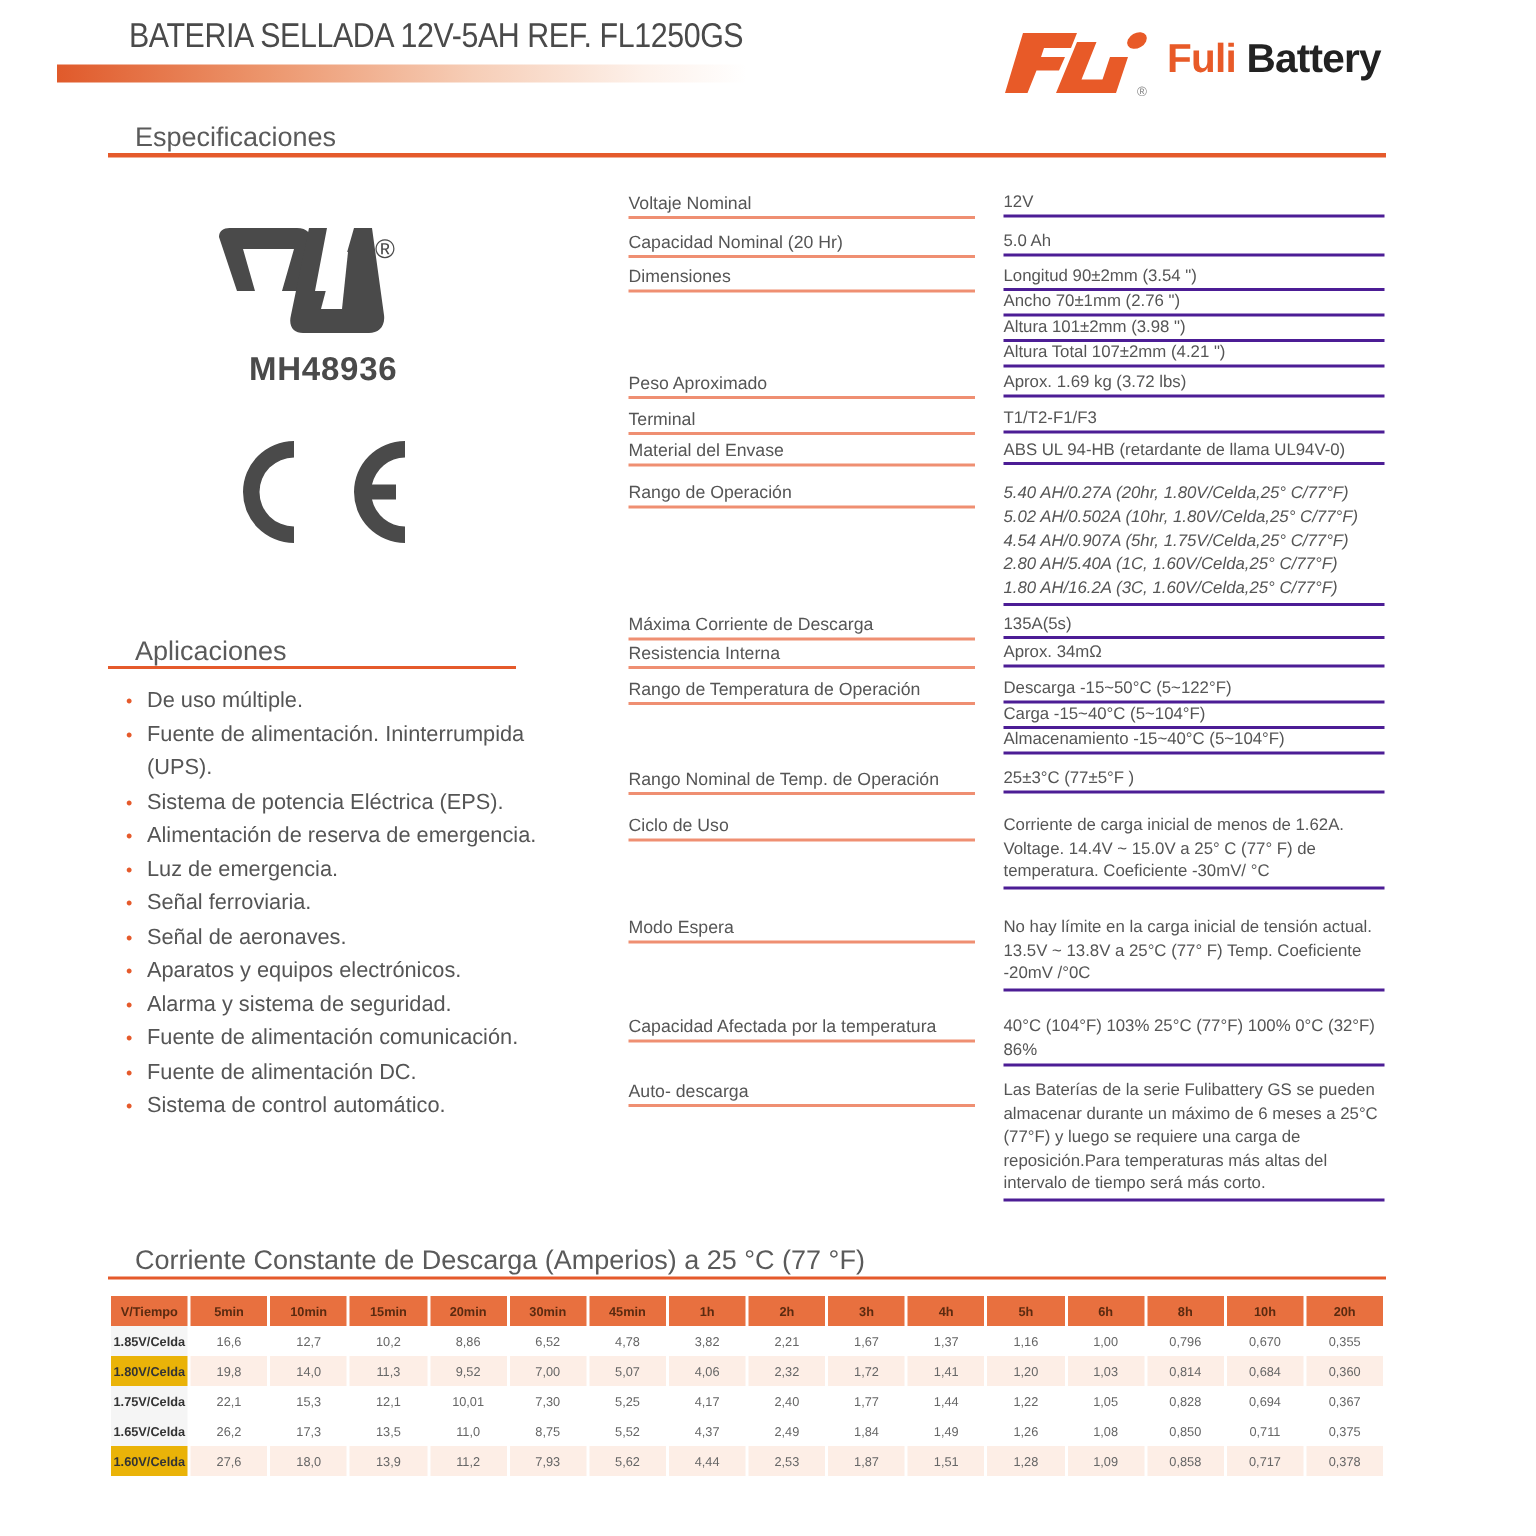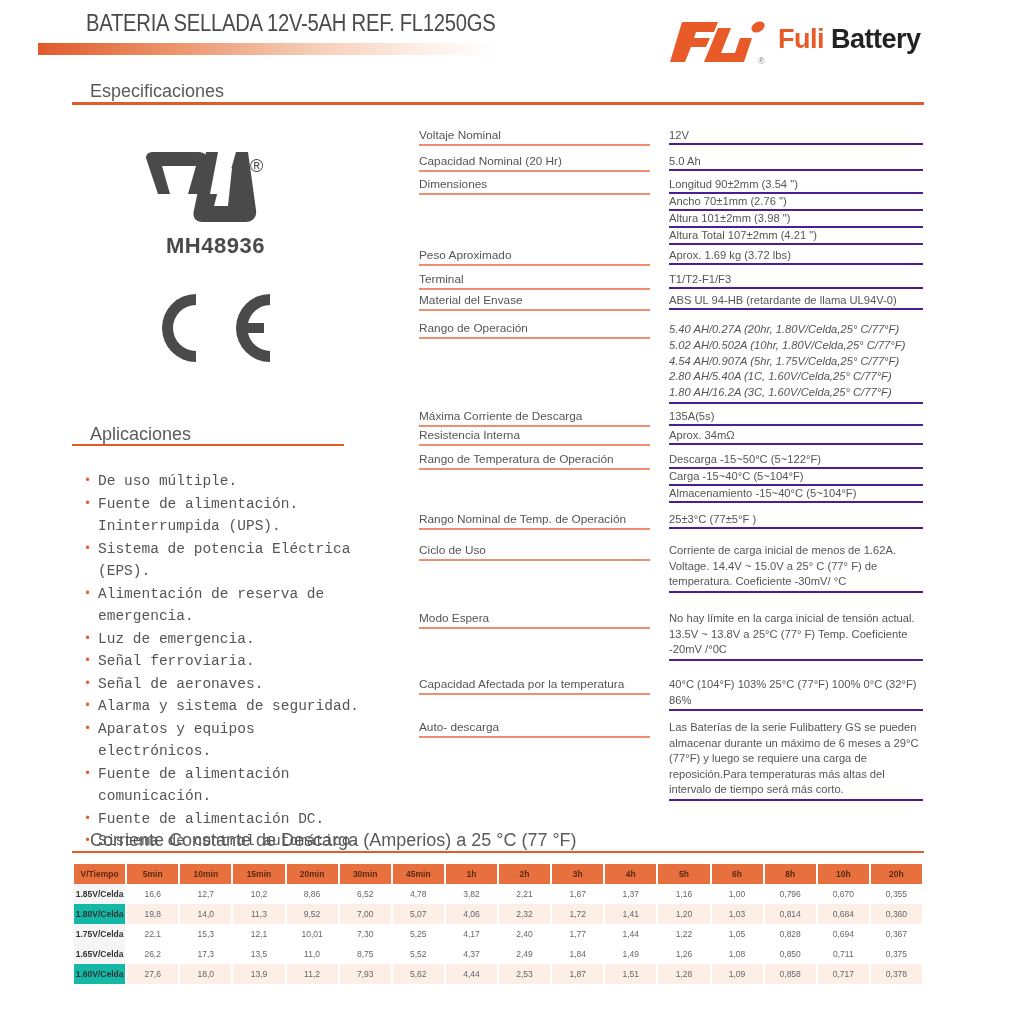--- a/index.html
+++ b/index.html
@@ -17,37 +17,37 @@
   .logo-text .battery { color: #222222; }
   .logo-reg { position: absolute; left: 90px; top: 38px; font-size: 9px; color: #888; }
 
   .section-title { position: absolute; font-size: 18px; color: #5a5a5a; white-space: nowrap; }
   .section-rule { position: absolute; height: 3px; background: #e55a2b; }
 
   .ul-cert { position: absolute; left: 140px; top: 150px; }
   .ul-code { position: absolute; left: 166px; top: 233px; font-size: 22px; font-weight: bold; color: #4a4a4a; letter-spacing: 0.5px; }
   .ce-mark { position: absolute; left: 140px; top: 292px; }
 
-  .apps { position: absolute; left: 80px; top: 470px; width: 280px; list-style: none; font-family: Liberation Mono, monospace; }
+  .apps { position: absolute; left: 80px; top: 456px; width: 280px; list-style: none; }
   .apps li { position: relative; padding-left: 18px; font-size: 14.5px; line-height: 22.5px; color: #555; }
   .apps li::before { content: "•"; position: absolute; left: 4px; top: 0; color: #e55a2b; font-size: 12px; }
 
   .spec { position: absolute; left: 403px; width: 520px; }
   .spec-label { position: absolute; left: 0; width: 231px; font-size: 11.8px; color: #555; padding-bottom: 2px; border-bottom: 2px solid #ef8f72; white-space: nowrap; margin-left: 16px; }
   .spec-vals { position: absolute; left: 266px; width: 254px; }
   .spec-val { font-size: 11.2px; color: #555; line-height: 14px; border-bottom: 2px solid #4c1d95; padding-bottom: 1px; white-space: nowrap; }
   .spec-val.multi { white-space: normal; line-height: 15.5px; }
 
   .table-wrap { position: absolute; left: 72px; top: 864px; width: 852px; }
   table { width: 100%; border-collapse: separate; border-spacing: 2px 0; table-layout: fixed; }
   th { background: #e8703f; color: #5a2a10; font-size: 8.5px; font-weight: bold; height: 20px; }
   td { font-size: 8.5px; color: #666; height: 20px; text-align: center; }
   td.rowhead { font-weight: bold; color: #333; background: #f5f5f5; }
   tr.alt td { background: #fdeee6; }
-  tr.alt td.rowhead { background: #14b8a6; }
+  tr.alt td.rowhead { background: #eab308; }
 </style>
 </head>
 <body>
 
 <div class="header-title">BATERIA SELLADA 12V-5AH REF. FL1250GS</div>
 <div class="header-bar"></div>
 
 <div class="logo">
   <svg class="logo-fl" width="100" height="48" viewBox="0 0 100 48">
 
@@ -84,22 +84,22 @@
 <div class="section-title" style="left:90px; top:424px;">Aplicaciones</div>
 <div class="section-rule" style="left:72px; top:444px; width:272px; height:2px;"></div>
 <ul class="apps">
   <li>De uso múltiple.</li>
   <li>Fuente de alimentación. Ininterrumpida (UPS).</li>
   <li>Sistema de potencia Eléctrica (EPS).</li>
   <li>Alimentación de reserva de emergencia.</li>
   <li>Luz de emergencia.</li>
   <li>Señal ferroviaria.</li>
   <li>Señal de aeronaves.</li>
+  <li>Aparatos y equipos electrónicos.</li>
   <li>Alarma y sistema de seguridad.</li>
-  <li>Aparatos y equipos electrónicos.</li>
   <li>Fuente de alimentación comunicación.</li>
   <li>Fuente de alimentación DC.</li>
   <li>Sistema de control automático.</li>
 </ul>
 
 <div class="spec" style="top:128px;">
   <div class="spec-label">Voltaje Nominal</div>
   <div class="spec-vals">
       <div class="spec-val">12V</div>
     </div>
@@ -187,21 +187,21 @@
 </div>
 <div class="spec" style="top:677px;">
   <div class="spec-label">Capacidad Afectada por la temperatura</div>
   <div class="spec-vals">
       <div class="spec-val multi">40°C (104°F) 103% 25°C (77°F) 100%  0°C (32°F) 86%</div>
     </div>
 </div>
 <div class="spec" style="top:720px;">
   <div class="spec-label">Auto- descarga</div>
   <div class="spec-vals">
-      <div class="spec-val multi">Las Baterías de la serie Fulibattery GS se pueden almacenar durante un máximo de 6 meses a 29°C (77°F) y luego se requiere una carga de reposición.Para temperaturas más altas del intervalo de tiempo será más corto.</div>
+      <div class="spec-val multi">Las Baterías de la serie Fulibattery GS se pueden almacenar durante un máximo de 6 meses a 25°C (77°F) y luego se requiere una carga de reposición.Para temperaturas más altas del intervalo de tiempo será más corto.</div>
     </div>
 </div>
 
 <div class="section-title" style="left:90px; top:830px;">Corriente Constante de Descarga (Amperios) a 25 °C (77 °F)</div>
 <div class="section-rule" style="left:72px; top:851px; width:852px; height:2px;"></div>
 
 <div class="table-wrap">
   <table>
     <thead>
       <tr>

